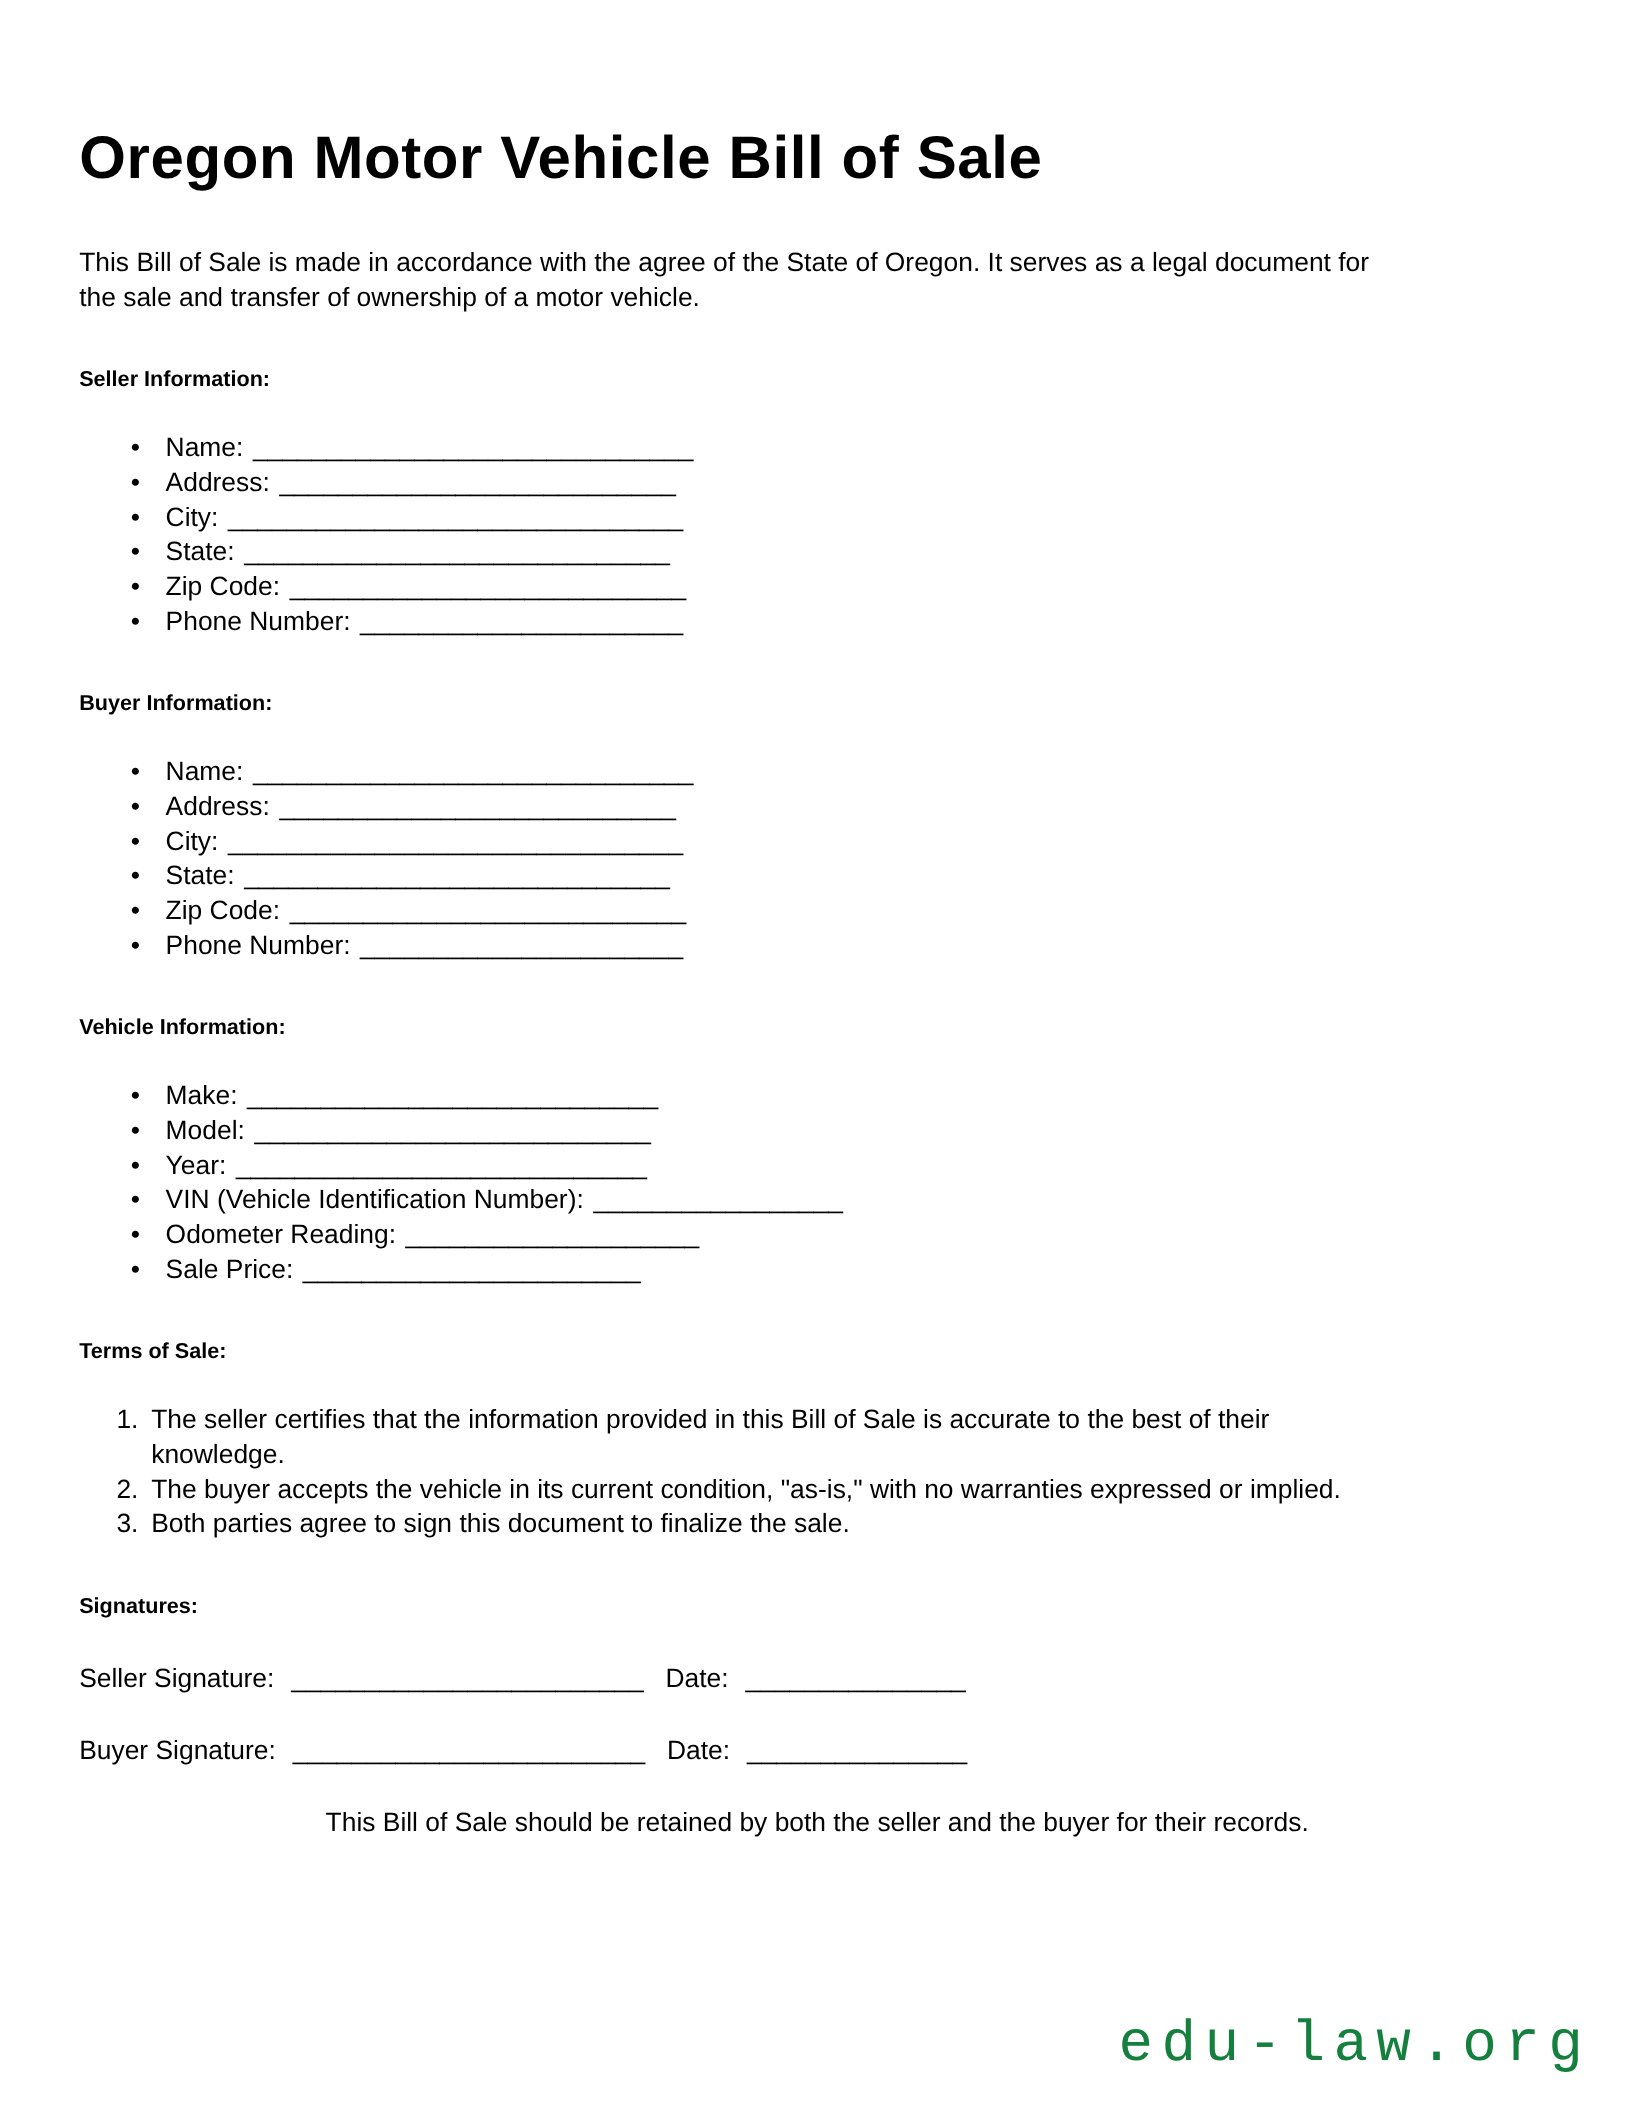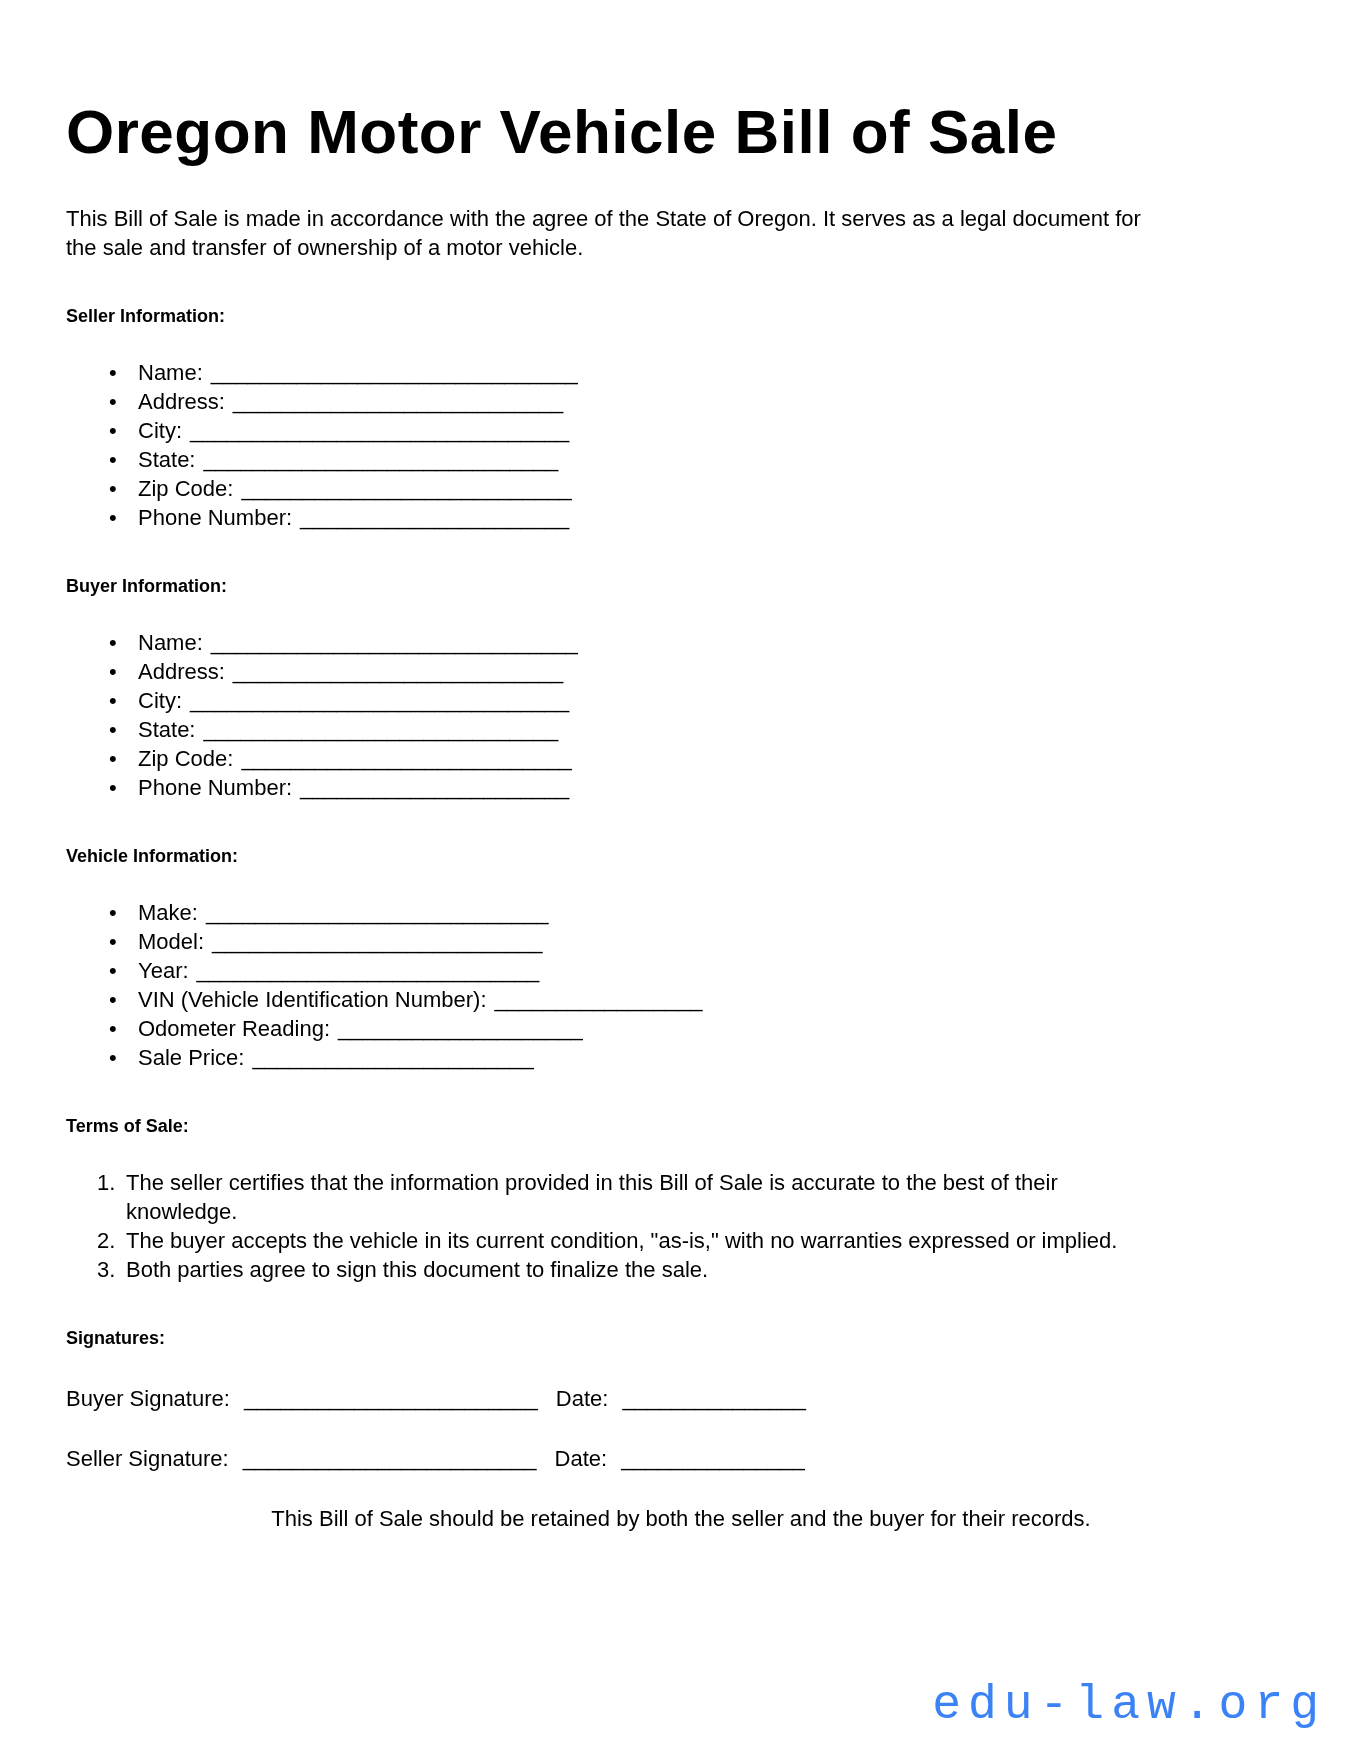--- a/index.html
+++ b/index.html
@@ -16,21 +16,21 @@
     color: #000000;
   }
   .page {
     box-sizing: border-box;
     width: 100%;
     height: 100%;
     padding: 66px;
     position: relative;
   }
   h1.doc-title {
-    font-size: 62px;
+    font-size: 50px;
     line-height: 57px;
     font-weight: bold;
     margin: 37px 0 44px 0;
     letter-spacing: 0.5px;
   }
   p.intro {
     margin: 0;
     max-width: 1075px;
   }
   h2.section-heading {
@@ -73,21 +73,21 @@
     text-align: center;
   }
   .watermark {
     position: absolute;
     right: 36px;
     bottom: 33px;
     font-family: "Liberation Mono", "DejaVu Sans Mono", monospace;
     font-size: 48px;
     line-height: 50px;
     letter-spacing: 7px;
-    color: #3b82f6;
+    color: #15803d;
   }
 </style>
 </head>
 <body>
 
 <div class="page">
 
   <h1 class="doc-title">Oregon Motor Vehicle Bill of Sale</h1>
 
   <p class="intro">This Bill of Sale is made in accordance with the agree of the State of Oregon. It serves as a legal document for the sale and transfer of ownership of a motor vehicle.</p>
@@ -204,32 +204,32 @@
       <span class="marker">2.</span>
       <span class="txt">The buyer accepts the vehicle in its current condition, "as-is," with no warranties expressed or implied.</span>
     </li>
     <li>
       <span class="marker">3.</span>
       <span class="txt">Both parties agree to sign this document to finalize the sale.</span>
     </li>
   </ol>
 
   <h2 class="section-heading">Signatures:</h2>
+
+  <p class="sig-row">
+    <span class="lbl">Seller Signature:</span>
+    <span class="blank">________________________</span>
+    <span class="date-lbl">Date:</span>
+    <span class="blank">_______________</span>
+  </p>
 
   <p class="sig-row">
     <span class="lbl">Buyer Signature:</span>
     <span class="blank">________________________</span>
     <span class="date-lbl">Date:</span>
     <span class="blank">_______________</span>
   </p>
 
-  <p class="sig-row">
-    <span class="lbl">Seller Signature:</span>
-    <span class="blank">________________________</span>
-    <span class="date-lbl">Date:</span>
-    <span class="blank">_______________</span>
-  </p>
-
   <p class="footer-note">This Bill of Sale should be retained by both the seller and the buyer for their records.</p>
 
   <div class="watermark">edu-law.org</div>
 
 </div>
 
 </body></html>

